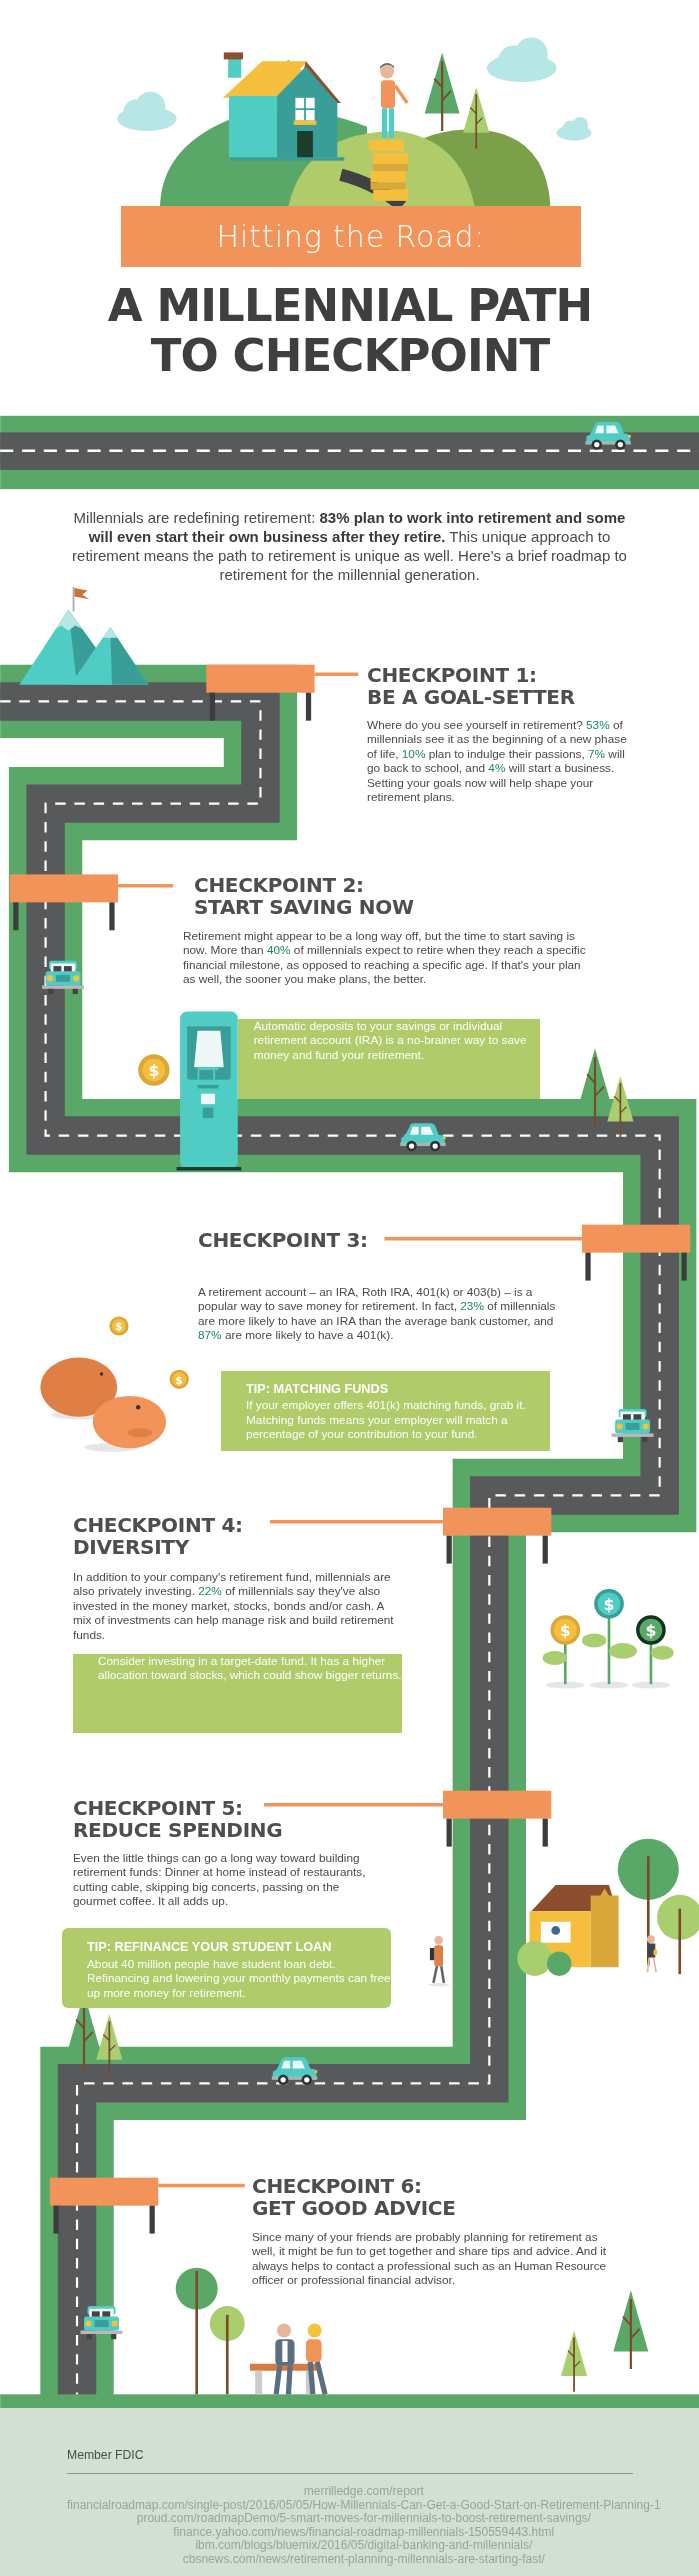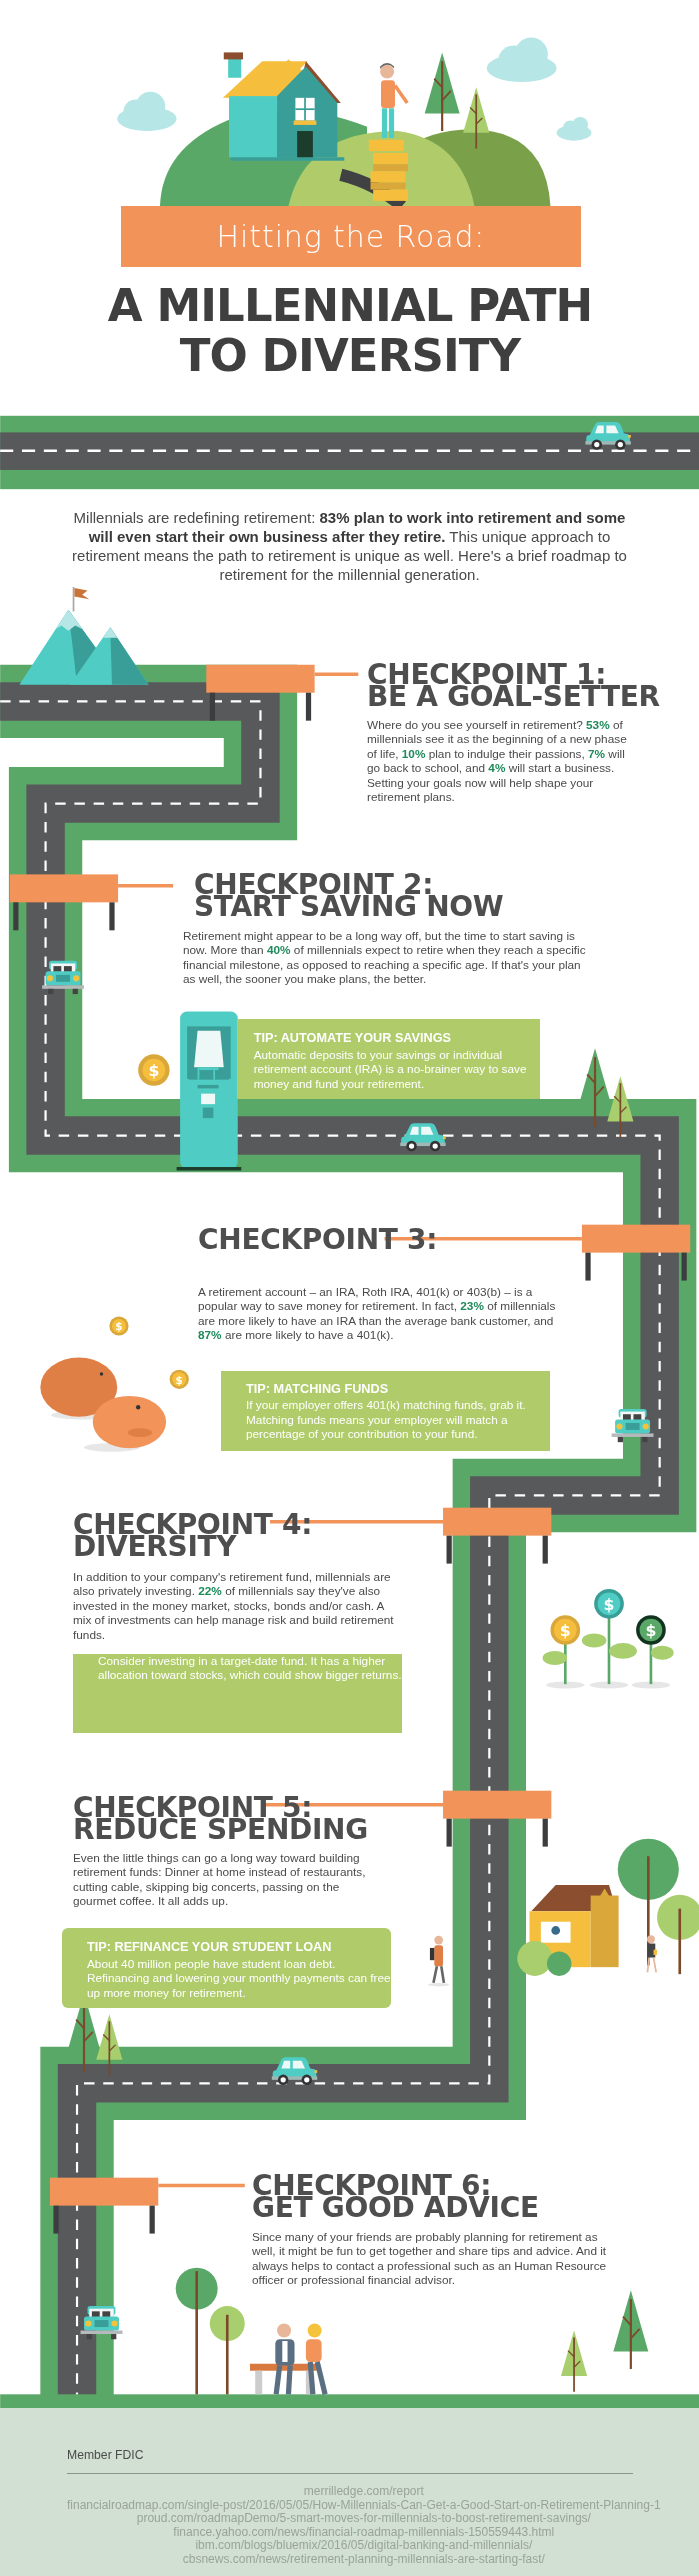--- a/index.html
+++ b/index.html
@@ -3,23 +3,23 @@
 <meta charset="utf-8">
 <style>
   html, body { margin:0; padding:0; background:#fff; }
   body { width:700px; height:2576px; position:relative; overflow:hidden; font-family:"Liberation Sans", sans-serif; color:#4a4a4a; }
   #scene { position:absolute; left:0; top:0; width:700px; height:2576px; }
   .banner { position:absolute; left:121px; top:206px; width:460px; height:61px; background:#f2935a; display:flex; align-items:center; justify-content:center; }
   .banner span { color:#fff; font-size:30px; letter-spacing:0.9px; font-family:"DejaVu Sans", sans-serif; font-weight:300; }
   .title { position:absolute; left:0; width:700px; text-align:center; color:#3f3f3f; font-weight:bold; font-size:45px; line-height:52px; font-family:"DejaVu Sans", sans-serif; letter-spacing:-0.9px; }
   .intro { position:absolute; left:61px; top:508px; width:577px; text-align:center; font-size:15px; line-height:19px; color:#4a4a4a; }
   .intro b { color:#3a3a3a; }
-  .cp-title { position:absolute; font-family:"DejaVu Sans", sans-serif; font-weight:bold; font-size:28px; line-height:22px; color:#4e4e4e; letter-spacing:-0.3px; }
+  .cp-title { position:absolute; font-family:"DejaVu Sans", sans-serif; font-weight:bold; font-size:20px; line-height:22px; color:#4e4e4e; letter-spacing:-0.3px; }
   .cp-body { position:absolute; font-size:11.8px; line-height:14.4px; color:#4a4a4a; }
-  .pct { color:#1e8a5a; font-weight:bold; }
+  .pct { color:#1e8a5a; font-weight:normal; }
   .tip { position:absolute; background:#b0cc6a; color:#fff; }
   .tip .tip-title { font-weight:bold; font-size:12.7px; margin-bottom:2.6px; }
   .tip .tip-body { font-size:11.8px; line-height:14.4px; }
   .footer { position:absolute; left:0; top:2408px; width:700px; height:168px; background:#d1e0d2; }
   .fdic { position:absolute; left:67px; top:40px; font-size:12.2px; color:#4c4c4c; }
   .fdic-line { position:absolute; left:67px; top:65px; width:566px; height:0.9px; background:#8a948a; }
   .sources { position:absolute; left:67px; top:77px; font-size:12px; line-height:13.5px; color:#9aa39a;text-align:center; }
 </style>
 </head>
 <body>
@@ -293,39 +293,38 @@
     <line x1="363" y1="2704" x2="372" y2="2741" stroke="#5a6f82" stroke-width="6"></line>
   </g>
   <use href="#pine-light" x="642" y="2668"></use>
   <use href="#pine" x="702" y="2622"></use>
 </svg>
 
 <div class="banner">
   <span>Hitting the Road:</span>
 </div>
 <div class="title" style="top:280px">A MILLENNIAL PATH</div>
-<div class="title" style="top:330px">TO DIVERSITY</div>
+<div class="title" style="top:330px">TO CHECKPOINT</div>
 
 <div class="intro">
   <span>Millennials are redefining retirement: </span><b>83% plan to work into retirement and some will even start their own business after they retire.</b><span> This unique approach to retirement means the path to retirement is unique as well. Here's a brief roadmap to retirement for the millennial generation.</span>
 </div>
 
 <div class="cp-title" style="left:367px;top:664px">
   <div>CHECKPOINT 1:</div>
   <div>BE A GOAL-SETTER</div>
 </div>
 <div class="cp-body" style="left:367px;top:718px;width:271px"><span>Where do you see yourself in retirement? </span><span class="pct">53%</span><span> of millennials see it as the beginning of a new phase of life, </span><span class="pct">10%</span><span> plan to indulge their passions, </span><span class="pct">7%</span><span> will go back to school, and </span><span class="pct">4%</span><span> will start a business. Setting your goals now will help shape your retirement plans.</span></div>
 
 <div class="cp-title" style="left:194px;top:874px">
   <div>CHECKPOINT 2:</div>
   <div>START SAVING NOW</div>
 </div>
 <div class="cp-body" style="left:183px;top:929px;width:411px"><span>Retirement might appear to be a long way off, but the time to start saving is now. More than </span><span class="pct">40%</span><span> of millennials expect to retire when they reach a specific financial milestone, as opposed to reaching a specific age. If that's your plan as well, the sooner you make plans, the better.</span></div>
 <div class="tip" style="left:238px;top:1019px;width:302px;height:80px;padding:0 0 0 15.7px;box-sizing:border-box;">
-  <div style="padding-top:12.2px" class="tip-title">TIP: AUTOMATE YOUR SAVINGS</div>
   <div class="tip-body">Automatic deposits to your savings or individual retirement account (IRA) is a no-brainer way to save money and fund your retirement.</div>
 </div>
 
 <div class="cp-title" style="left:198px;top:1229px">
   <div>CHECKPOINT 3:</div>
 </div>
 <div class="cp-body" style="left:198px;top:1285px;width:358px"><span>A retirement account – an IRA, Roth IRA, 401(k) or 403(b) – is a popular way to save money for retirement. In fact, </span><span class="pct">23%</span><span> of millennials are more likely to have an IRA than the average bank customer, and </span><span class="pct">87%</span><span> are more likely to have a 401(k).</span></div>
 <div class="tip" style="left:221px;top:1371px;width:329px;height:80px;padding:0 0 0 25px;box-sizing:border-box;">
   <div style="padding-top:10.5px" class="tip-title">TIP: MATCHING FUNDS</div>
   <div class="tip-body">If your employer offers 401(k) matching funds, grab it. Matching funds means your employer will match a percentage of your contribution to your fund.</div>

